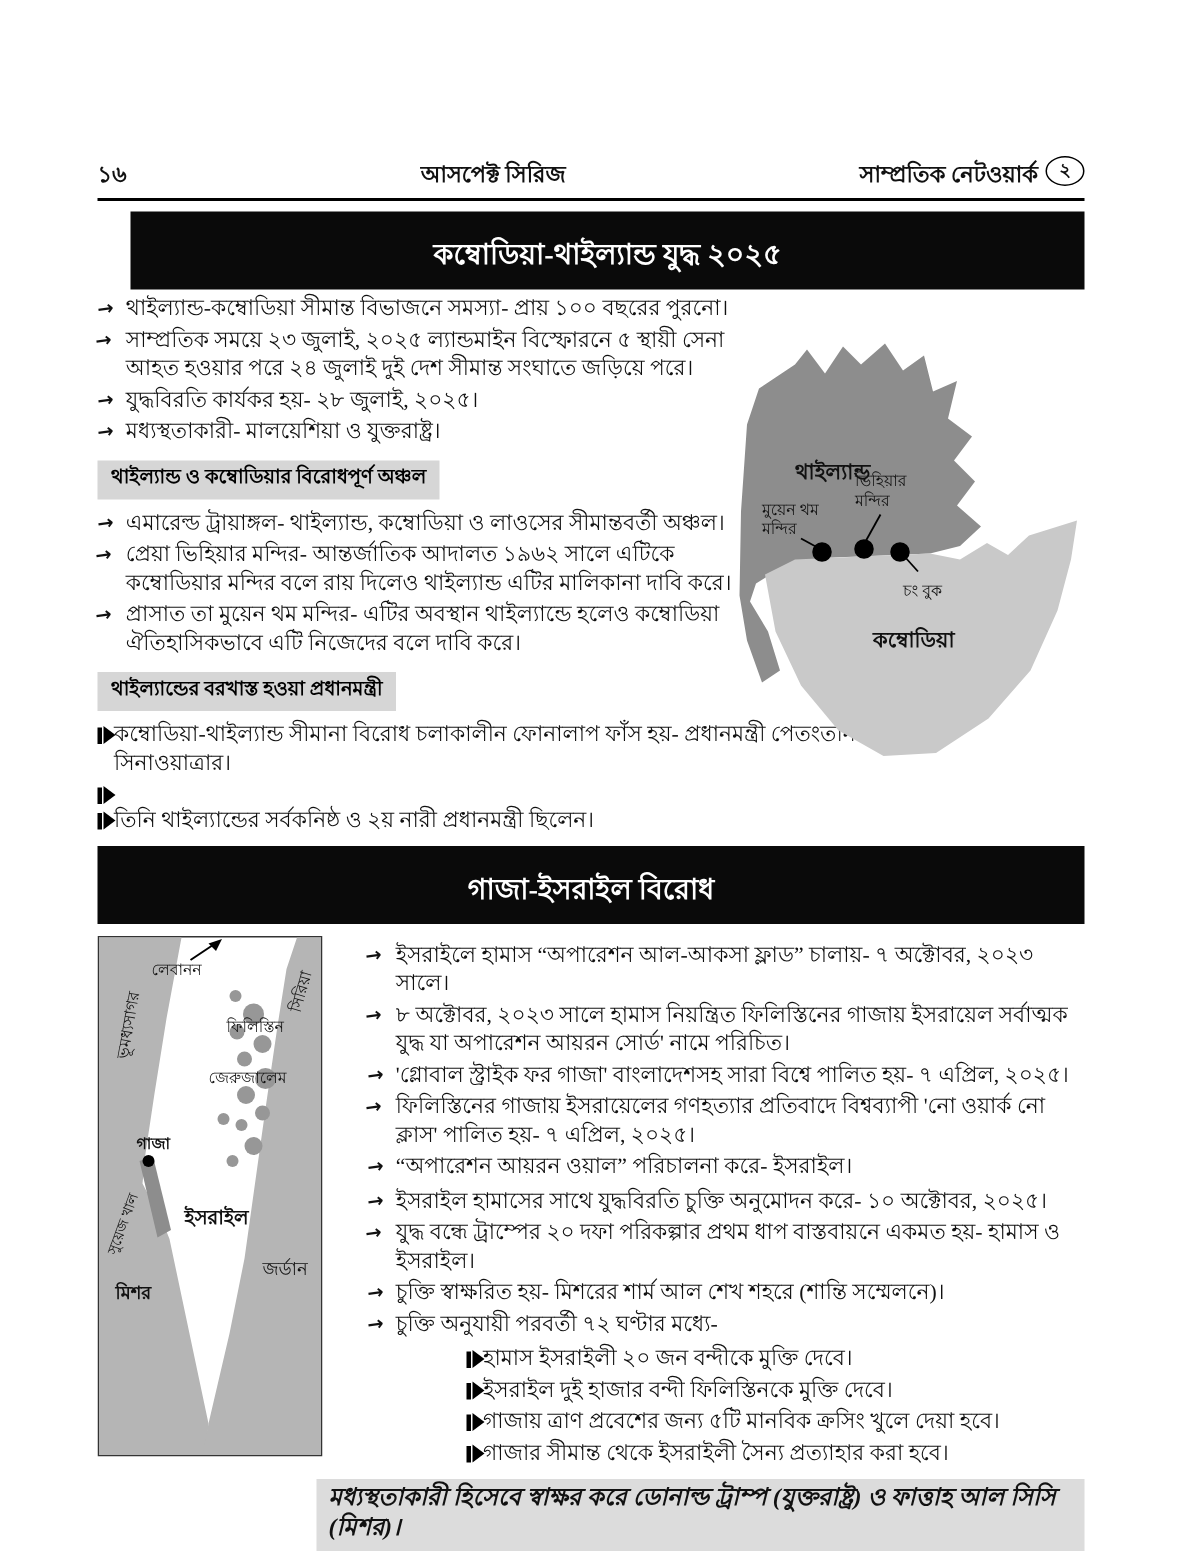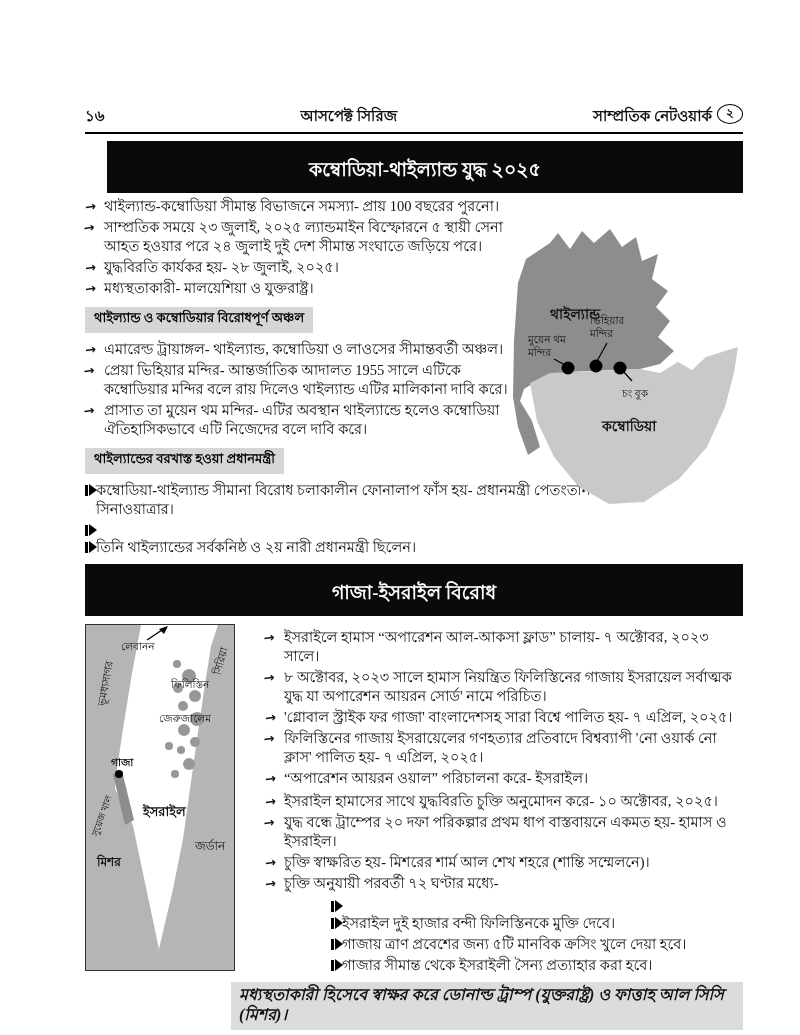--- a/index.html
+++ b/index.html
@@ -1,20 +1,20 @@
 <!DOCTYPE html>
 <html><head>
 <meta charset="utf-8">
 <style>
   html,body{margin:0;padding:0;}
   body{
     width:800px;height:1035px;position:relative;overflow:hidden;background:#ffffff;
     font-family:"Liberation Serif","DejaVu Sans",serif;color:#111;
   }
-  .page{position:absolute;left:85px;top:104px;width:658px;}
+  .page{position:absolute;left:65px;top:104px;width:658px;}
   
   .hdr{display:flex;justify-content:space-between;align-items:flex-end;
        border-bottom:2px solid #000;padding-bottom:3px;font-size:15px;font-weight:bold;}
   .hdr .mid{font-size:15px;}
   .hdr .right{display:flex;align-items:flex-start;gap:5px;}
   .badge{display:inline-flex;align-items:center;justify-content:center;
          width:24px;height:18px;border:1.6px solid #000;border-radius:50%;
          font-size:12px;font-weight:bold;}
   
   .banner{background:#0a0a0a;color:#fff;text-align:center;font-size:19px;font-weight:bold;
@@ -81,21 +81,21 @@
       <text x="18" y="135" class="m-sm">মন্দির</text>
       <text x="80" y="103" class="m-sm">ভিহিয়ার</text>
       <text x="80" y="116" class="m-sm">মন্দির</text>
       <text x="112" y="176" class="m-sm">চং বুক</text>
       <text x="92" y="210" class="m-big">কম্বোডিয়া</text>
     </svg>
 
     <ul class="blist w1">
       <li>
           <span class="ic-arrow">→</span>
-          <span>থাইল্যান্ড-কম্বোডিয়া সীমান্ত বিভাজনে সমস্যা- প্রায় 100 বছরের পুরনো।</span>
+          <span>থাইল্যান্ড-কম্বোডিয়া সীমান্ত বিভাজনে সমস্যা- প্রায় ১০০ বছরের পুরনো।</span>
         </li>
       <li>
           <span class="ic-arrow">→</span>
           <span>সাম্প্রতিক সময়ে ২৩ জুলাই, ২০২৫ ল্যান্ডমাইন বিস্ফোরনে ৫ স্থায়ী সেনা আহত হওয়ার পরে ২৪ জুলাই দুই দেশ সীমান্ত সংঘাতে জড়িয়ে পরে।</span>
         </li>
       <li>
           <span class="ic-arrow">→</span>
           <span>যুদ্ধবিরতি কার্যকর হয়- ২৮ জুলাই, ২০২৫।</span>
         </li>
       <li>
@@ -106,21 +106,21 @@
 
     <div class="w1">
       <div class="ghead">থাইল্যান্ড ও কম্বোডিয়ার বিরোধপূর্ণ অঞ্চল</div>
       <ul class="blist">
         <li>
             <span class="ic-arrow">→</span>
             <span>এমারেল্ড ট্রায়াঙ্গল- থাইল্যান্ড, কম্বোডিয়া ও লাওসের সীমান্তবর্তী অঞ্চল।</span>
           </li>
         <li>
             <span class="ic-arrow">→</span>
-            <span>প্রেয়া ভিহিয়ার মন্দির- আন্তর্জাতিক আদালত 1955 সালে এটিকে কম্বোডিয়ার মন্দির বলে রায় দিলেও থাইল্যান্ড এটির মালিকানা দাবি করে।</span>
+            <span>প্রেয়া ভিহিয়ার মন্দির- আন্তর্জাতিক আদালত ১৯৬২ সালে এটিকে কম্বোডিয়ার মন্দির বলে রায় দিলেও থাইল্যান্ড এটির মালিকানা দাবি করে।</span>
           </li>
         <li>
             <span class="ic-arrow">→</span>
             <span>প্রাসাত তা মুয়েন থম মন্দির- এটির অবস্থান থাইল্যান্ডে হলেও কম্বোডিয়া ঐতিহাসিকভাবে এটি নিজেদের বলে দাবি করে।</span>
           </li>
       </ul>
     </div>
 
     <div class="w2">
       <div class="ghead">থাইল্যান্ডের বরখাস্ত হওয়া প্রধানমন্ত্রী</div>
@@ -218,20 +218,21 @@
             <span>চুক্তি স্বাক্ষরিত হয়- মিশরের শার্ম আল শেখ শহরে (শান্তি সম্মেলনে)।</span>
           </li>
         <li>
             <span class="ic-arrow">→</span>
             <span>চুক্তি অনুযায়ী পরবর্তী ৭২ ঘণ্টার মধ্যে-</span>
           </li>
       </ul>
       <ul class="blist sublist">
         <li>
             <span class="ic-play"></span>
+            <span>হামাস ইসরাইলী ২০ জন বন্দীকে মুক্তি দেবে।</span>
           </li>
         <li>
             <span class="ic-play"></span>
             <span>ইসরাইল দুই হাজার বন্দী ফিলিস্তিনকে মুক্তি দেবে।</span>
           </li>
         <li>
             <span class="ic-play"></span>
             <span>গাজায় ত্রাণ প্রবেশের জন্য ৫টি মানবিক ক্রসিং খুলে দেয়া হবে।</span>
           </li>
         <li>

